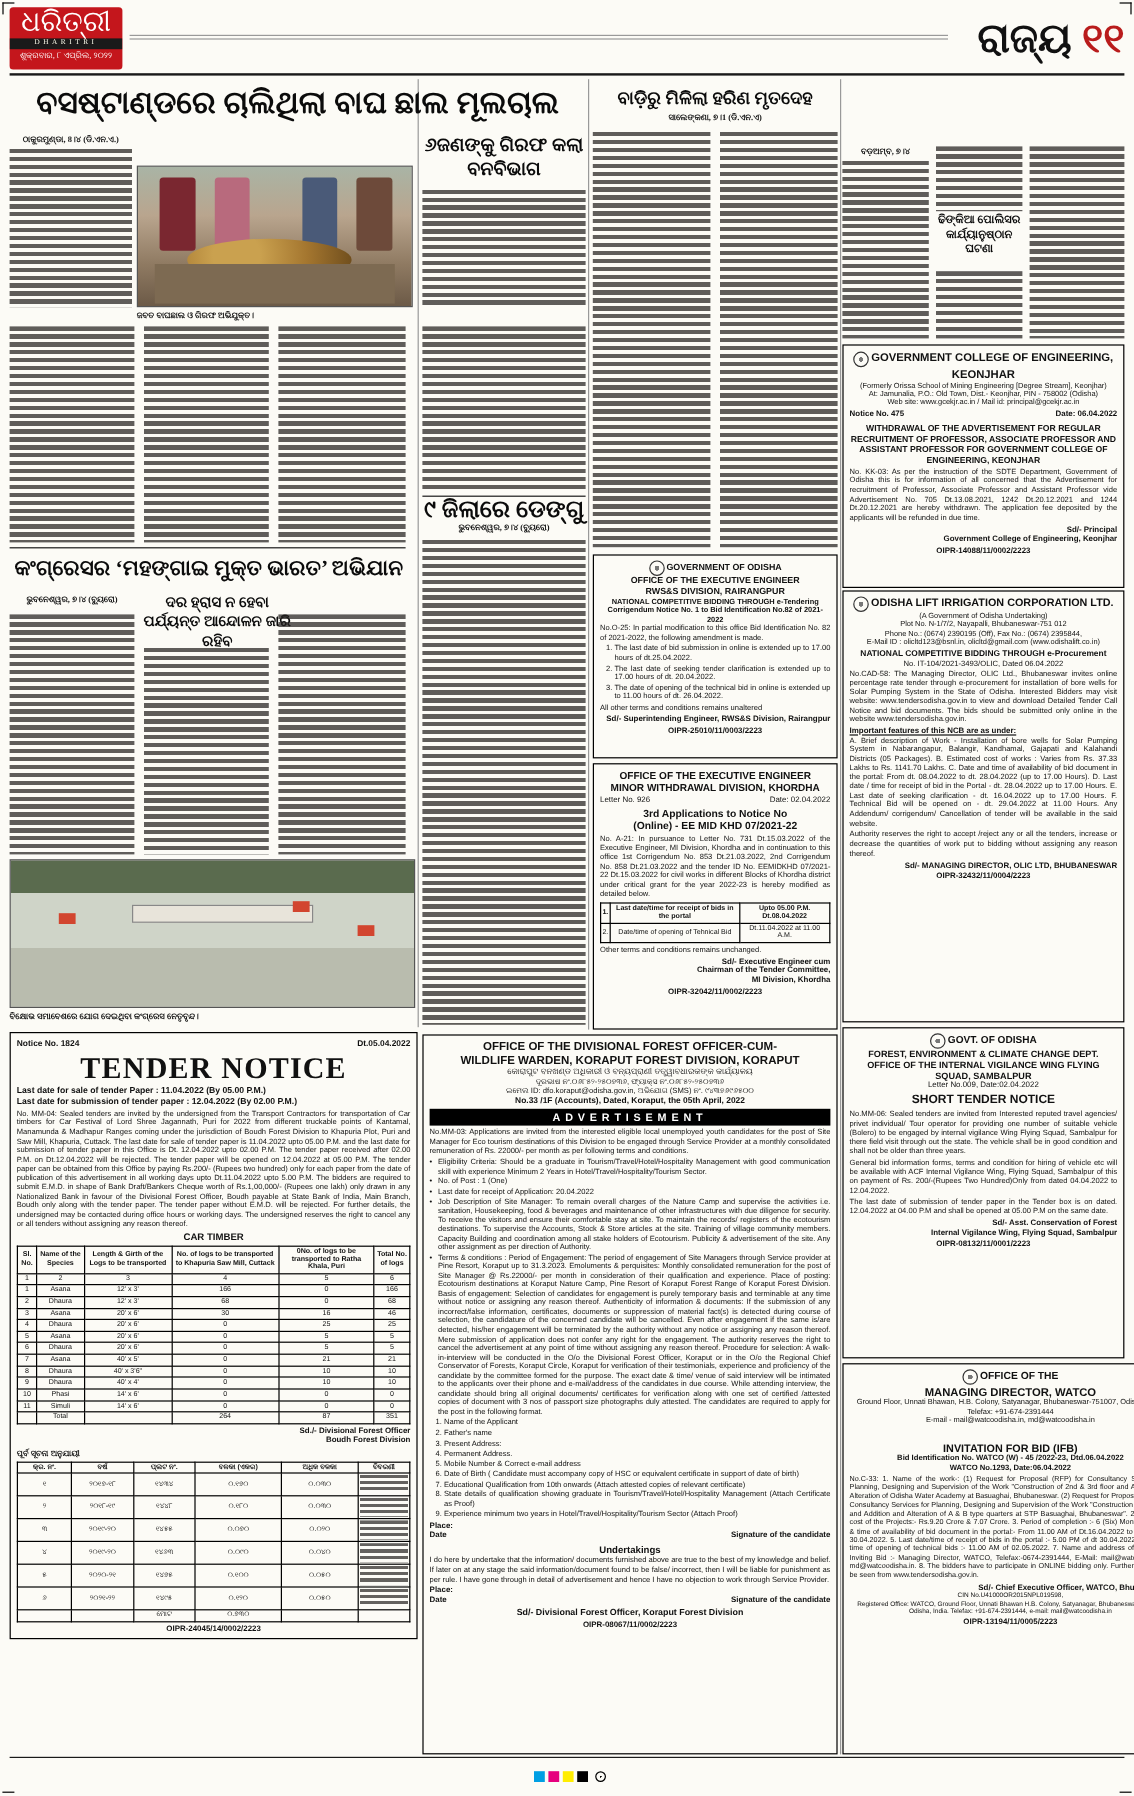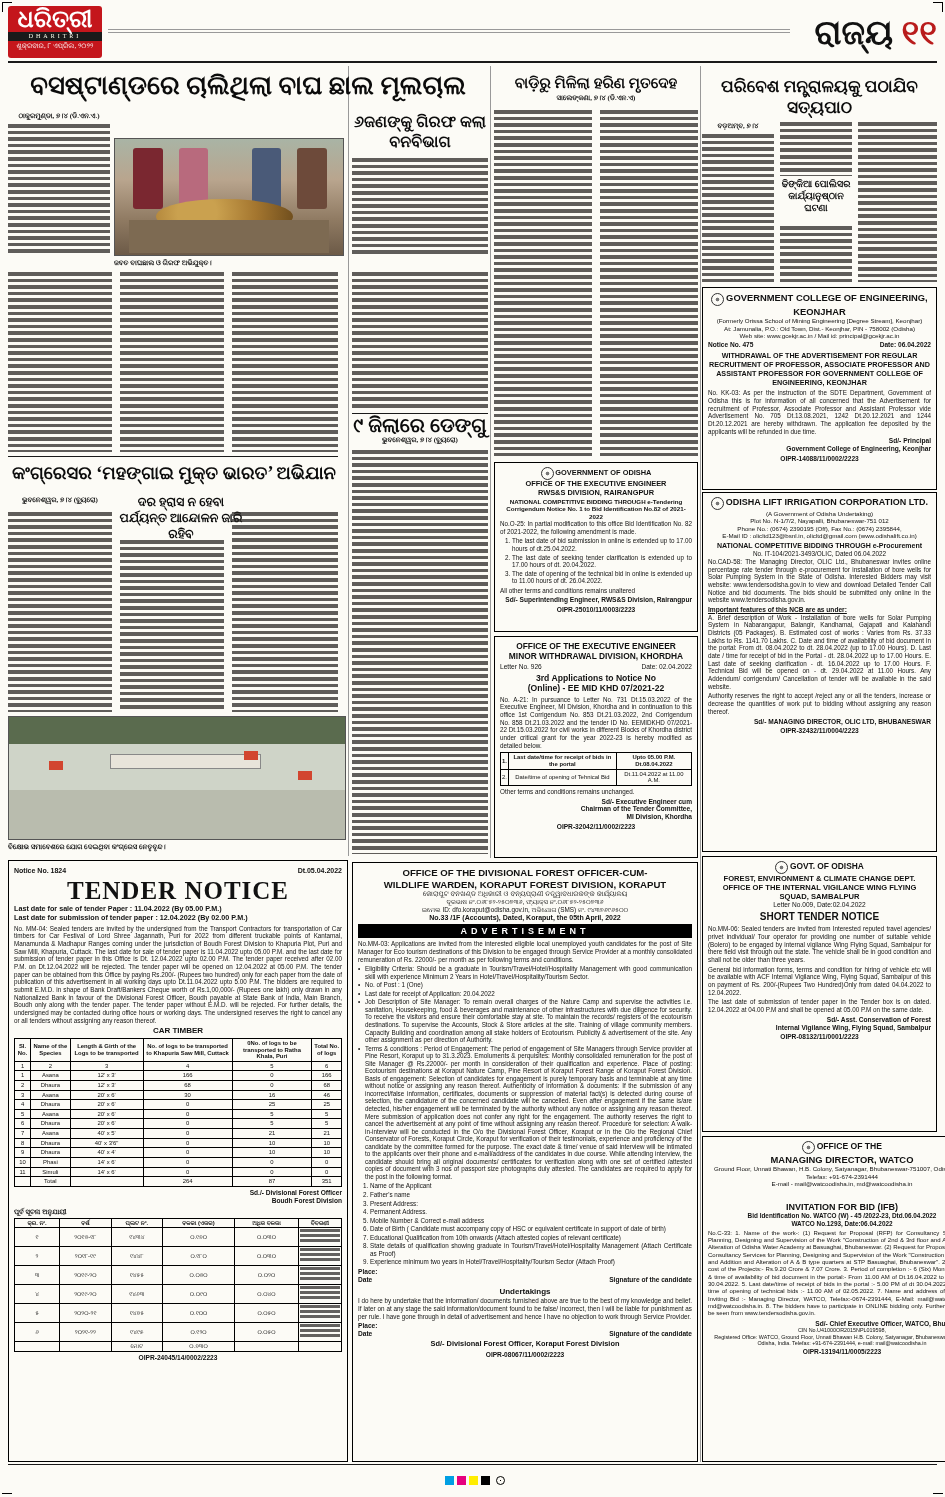--- a/index.html
+++ b/index.html
@@ -6,21 +6,21 @@
   html,body{background:#e8e6e0}
   .sheet{position:relative;width:945px;height:1497px;background:#fcfbf6;margin:0 auto;
          font-family:"Liberation Serif",serif;color:#111;overflow:hidden}
   .abs{position:absolute}
   .c{text-align:center}
   .b{font-weight:bold}
   .r{text-align:right}
 
   
   .logo{left:8px;top:6px;width:94px;height:52px;background:#c4161c;border-radius:3px;overflow:hidden}
-  .logo-main{color:#fff;font-weight:bold;font-size:24px;line-height:26px;text-align:center}
+  .logo-main{color:#fff;font-weight:normal;font-size:24px;line-height:26px;text-align:center}
   .logo-band{background:#1a1a1a;color:#ffe;font-size:6px;letter-spacing:3px;text-align:center;line-height:9px}
   .logo-date{color:#fff;font-size:7px;text-align:center;line-height:11px}
   .section-head{right:8px;top:8px;font-size:34px;font-weight:bold;line-height:50px}
   .section-head .num{color:#b91c1c}
   .hrule{position:absolute;background:#1a1a1a}
   .grule{position:absolute;background:#999}
 
   
   .hl{position:absolute;font-weight:bold;text-align:center;color:#0b0b0b;font-family:"Liberation Serif",serif}
   .byline{position:absolute;font-size:7px;font-weight:bold;text-align:center}
@@ -91,21 +91,21 @@
     <span>ରାଜ୍ୟ</span>
     <span class="num">୧୧</span>
   </div>
   <div class="hrule" style="left:8px;top:61px;width:929px;height:2px"></div>
 
   <div class="grule" style="left:348px;top:66px;width:1px;height:790px"></div>
   <div class="grule" style="left:490px;top:66px;width:1px;height:792px"></div>
   <div class="grule" style="left:700px;top:66px;width:1px;height:1396px"></div>
 
   <div class="hl" style="left:8px;top:70px;width:480px;font-size:26px;line-height:32px">ବସଷ୍ଟାଣ୍ଡରେ ଚାଲିଥିଲା ବାଘ ଛାଲ ମୂଲଚାଲ</div>
-  <div class="byline" style="left:8px;top:112px;width:102px">ଠାକୁରମୁଣ୍ଡା, ୭।୪ (ଡି.ଏନ.ଏ.)</div>
+  <div class="byline" style="left:8px;top:112px;width:102px">ଠାକୁରମୁଣ୍ଡା, 8।୪ (ଡି.ଏନ.ଏ.)</div>
   <div class="ph" style="left:8px;top:124px;width:102px;height:132px"></div>
 
   <div class="photo photo1" style="left:114px;top:138px;width:230px;height:118px">
     <div class="fig" style="left:8%;background:#7a2730"></div>
     <div class="fig" style="left:28%;background:#b86a7d"></div>
     <div class="fig" style="left:60%;background:#4a5a78"></div>
     <div class="fig" style="left:80%;background:#6d4a3a"></div>
     <div class="skin"></div>
     <div class="table"></div>
   </div>
@@ -134,25 +134,24 @@
 
   <div class="photo photo2" style="left:8px;top:716px;width:338px;height:124px">
     <div class="banner"></div>
     <div class="flag" style="left:12%;top:36%"></div>
     <div class="flag" style="left:70%;top:28%"></div>
     <div class="flag" style="left:86%;top:44%"></div>
   </div>
   <div class="caption" style="left:8px;top:843px;width:338px">ବିକ୍ଷୋଭ ସମାବେଶରେ ଯୋଗ ଦେଇଥିବା କଂଗ୍ରେସ ନେତୃବୃନ୍ଦ।</div>
 
   <div class="hl" style="left:494px;top:74px;width:204px;font-size:15px;line-height:18px">ବାଡ଼ିରୁ ମିଳିଲା ହରିଣ ମୃତଦେହ</div>
-  <div class="byline" style="left:494px;top:94px;width:204px">ସାଲେଙ୍କଣା, ୭।୪ (ଡି.ଏନ.ଏ)</div>
+  <div class="byline" style="left:494px;top:94px;width:204px">ସାଲେଙ୍କଣା, ୭।1 (ଡି.ଏନ.ଏ)</div>
   <div class="ph" style="left:494px;top:110px;width:98px;height:346px"></div>
   <div class="ph" style="left:600px;top:110px;width:98px;height:346px"></div>
 
-  <div class="hl" style="left:702px;top:76px;width:235px;font-size:17px;line-height:21px">ପରିବେଶ ମନ୍ତ୍ରାଳୟକୁ ପଠାଯିବ ସତ୍ୟପାଠ</div>
   <div class="byline" style="left:702px;top:122px;width:72px">ବଡ଼ଅମ୍ବ, ୭।୪</div>
   <div class="ph" style="left:702px;top:134px;width:72px;height:148px"></div>
   <div class="ph" style="left:780px;top:122px;width:72px;height:54px"></div>
   <div class="hl" style="left:780px;top:178px;width:72px;font-size:9.5px;line-height:12px">ଢିଙ୍କିଆ ପୋଲିସର କାର୍ଯ୍ୟାନୁଷ୍ଠାନ ଘଟଣା</div>
   <div class="ph" style="left:780px;top:226px;width:72px;height:56px"></div>
   <div class="ph" style="left:858px;top:122px;width:79px;height:160px"></div>
 
   <div class="box" style="left:494px;top:462px;width:204px;height:170px">
     <div class="c"><span class="emblem"></span>
       <span class="b" style="font-size:7.4px">GOVERNMENT OF ODISHA</span></div>
@@ -278,21 +277,21 @@
       <span>Place:</span>
     </div>
     <div class="watermark-row">
       <span>Date</span>
       <span>Signature of the candidate</span>
     </div>
     <div class="sd" style="text-align:center;font-size:7.4px">Sd/- Divisional Forest Officer, Koraput Forest Division</div>
     <div class="oipr r">OIPR-08067/11/0002/2223</div>
   </div>
 
-  <div class="box" style="left:8px;top:860px;width:340px;height:602px">
+  <div class="box" style="left:8px;top:860px;width:340px;height:506px">
     <div class="split" style="font-size:7px">
       <span>Notice No. 1824</span>
       <span>Dt.05.04.2022</span>
     </div>
     <div class="tender-title">TENDER NOTICE</div>
     <div class="b" style="font-size:7.2px">Last date for sale of tender Paper : 11.04.2022 (By 05.00 P.M.)</div>
     <div class="b" style="font-size:7.2px">Last date for submission of tender paper : 12.04.2022 (By 02.00 P.M.)</div>
     <div class="tiny" style="margin-top:2px">No. MM-04: Sealed tenders are invited by the undersigned from the Transport Contractors for transportation of Car timbers for Car Festival of Lord Shree Jagannath, Puri for 2022 from different truckable points of Kantamal, Manamunda &amp; Madhapur Ranges coming under the jurisdiction of Boudh Forest Division to Khapuria Plot, Puri and Saw Mill, Khapuria, Cuttack. The last date for sale of tender paper is 11.04.2022 upto 05.00 P.M. and the last date for submission of tender paper in this Office is Dt. 12.04.2022 upto 02.00 P.M. The tender paper received after 02.00 P.M. on Dt.12.04.2022 will be rejected. The tender paper will be opened on 12.04.2022 at 05.00 P.M. The tender paper can be obtained from this Office by paying Rs.200/- (Rupees two hundred) only for each paper from the date of publication of this advertisement in all working days upto Dt.11.04.2022 upto 5.00 P.M. The bidders are required to submit E.M.D. in shape of Bank Draft/Bankers Cheque worth of Rs.1,00,000/- (Rupees one lakh) only drawn in any Nationalized Bank in favour of the Divisional Forest Officer, Boudh payable at State Bank of India, Main Branch, Boudh only along with the tender paper. The tender paper without E.M.D. will be rejected. For further details, the undersigned may be contacted during office hours or working days. The undersigned reserves the right to cancel any or all tenders without assigning any reason thereof.</div>
     <div class="c b" style="font-size:8px;margin-top:2px">CAR TIMBER</div>
     <table class="dtable" style="margin-top:2px">

